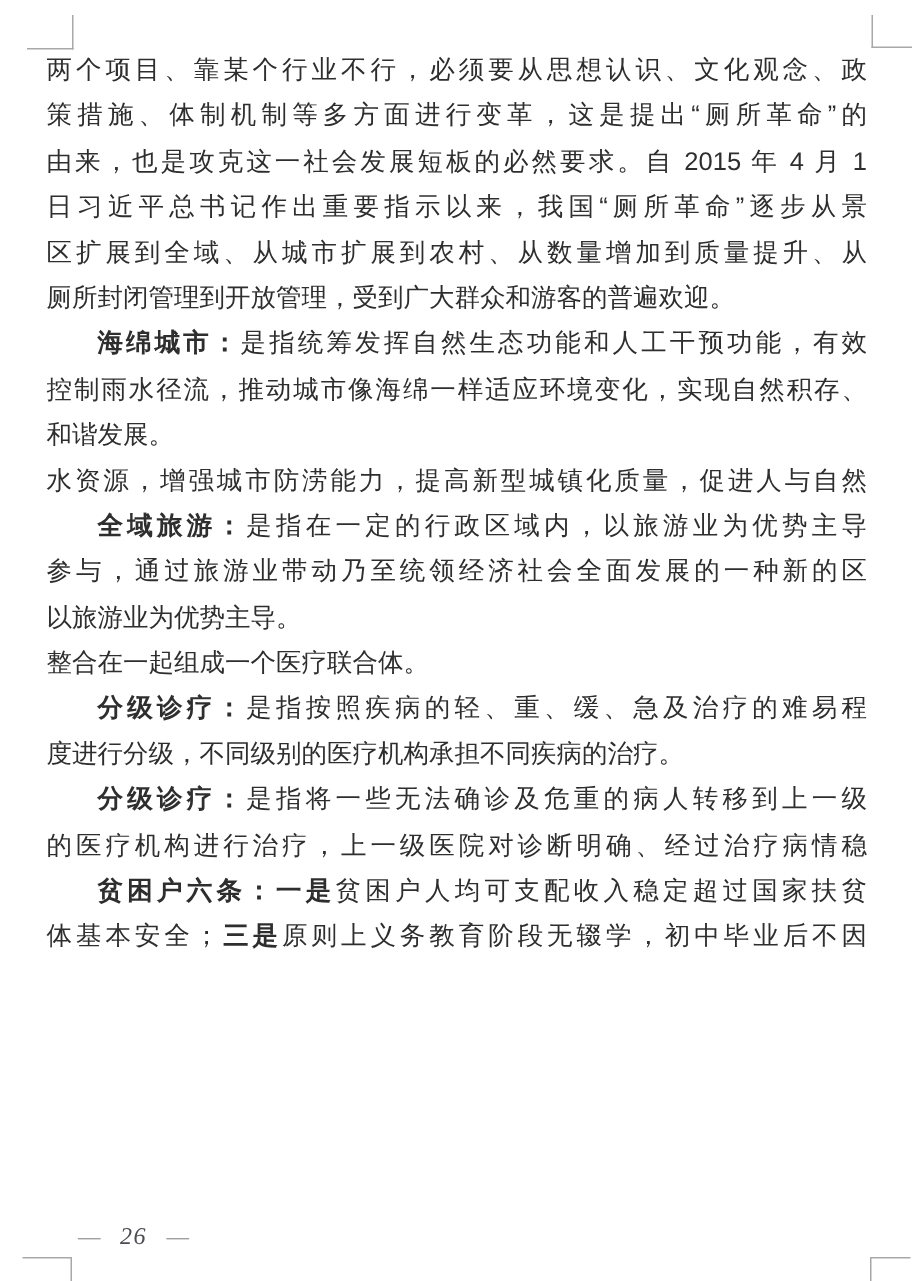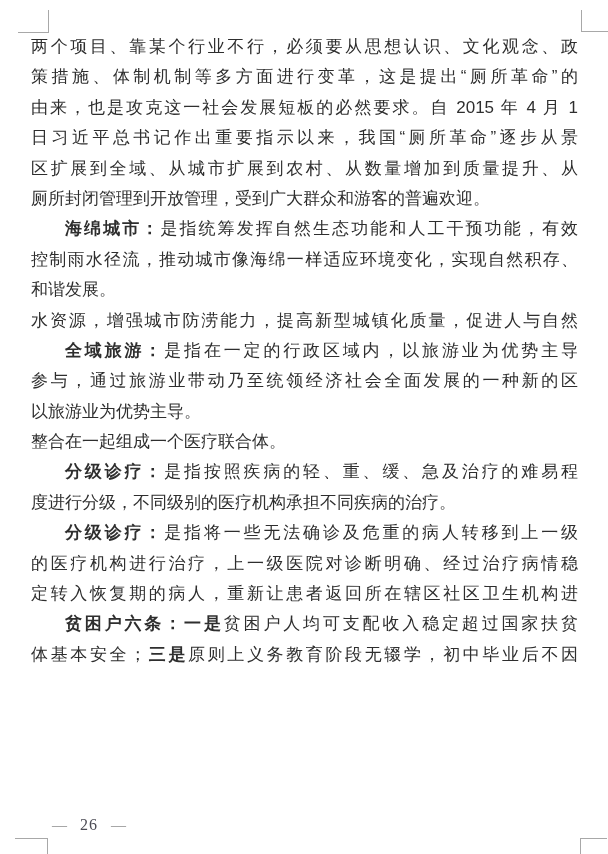--- a/index.html
+++ b/index.html
@@ -49,21 +49,21 @@
     position: absolute;
     left: 52px; top: 814px;
     height: 22px;
     display: flex;
     align-items: center;
     gap: 13px;
     font-family: "Liberation Serif", serif;
     font-size: 16px;
   }
   .page-number .dash { color: #8a8a8a; font-size: 15px; }
-  .page-number .num { color: #4c4c55; letter-spacing: 1px; }
+  .page-number .num { color: #4c4c55; letter-spacing: 1px; font-style: italic; }
 </style>
 </head>
 <body>
 
 <div class="page">
 
   <div class="mark mark-tl"></div>
   <div class="mark mark-tr"></div>
   <div class="mark mark-bl"></div>
   <div class="mark mark-br"></div>
@@ -80,21 +80,20 @@
       <div class="line para-end"><span class="seg">和谐发展。</span></div>
       <div class="line"><span class="seg">水资源，增强城市防涝能力，提高新型城镇化质量，促进人与自然</span></div>
       <div class="line indent"><span class="seg-b">全域旅游：</span><span class="seg">是指在一定的行政区域内，以旅游业为优势主导</span></div>
       <div class="line"><span class="seg">参与，通过旅游业带动乃至统领经济社会全面发展的一种新的区</span></div>
       <div class="line para-end"><span class="seg">以旅游业为优势主导。</span></div>
       <div class="line para-end"><span class="seg">整合在一起组成一个医疗联合体。</span></div>
       <div class="line indent"><span class="seg-b">分级诊疗：</span><span class="seg">是指按照疾病的轻、重、缓、急及治疗的难易程</span></div>
       <div class="line para-end"><span class="seg">度进行分级，不同级别的医疗机构承担不同疾病的治疗。</span></div>
       <div class="line indent"><span class="seg-b">分级诊疗：</span><span class="seg">是指将一些无法确诊及危重的病人转移到上一级</span></div>
       <div class="line"><span class="seg">的医疗机构进行治疗，上一级医院对诊断明确、经过治疗病情稳</span></div>
-      <div class="line"><span class="seg">定转入恢复期的病人，重新让患者返回所在辖区社区卫生机构进</span></div>
       <div class="line indent"><span class="seg-b">贫困户六条：</span><span class="seg-b">一是</span><span class="seg">贫困户人均可支配收入稳定超过国家扶贫</span></div>
       <div class="line"><span class="seg">体基本安全；</span><span class="seg-b">三是</span><span class="seg">原则上义务教育阶段无辍学，初中毕业后不因</span></div>
     </div>
 
   <div class="page-number">
     <span class="dash">—</span>
     <span class="num">26</span>
     <span class="dash">—</span>
   </div>
 

